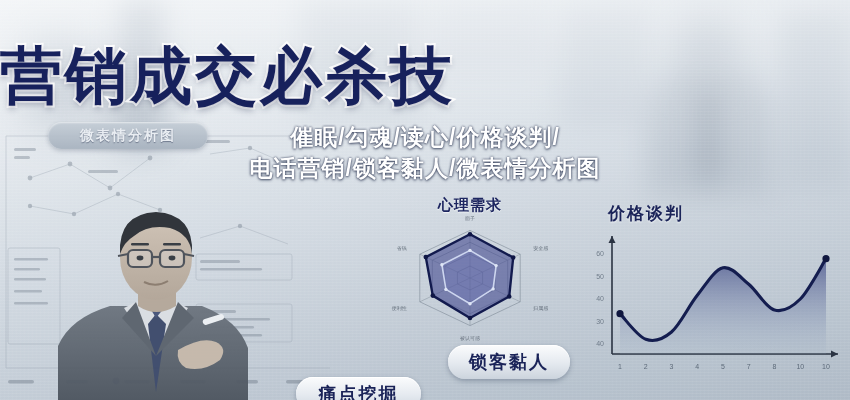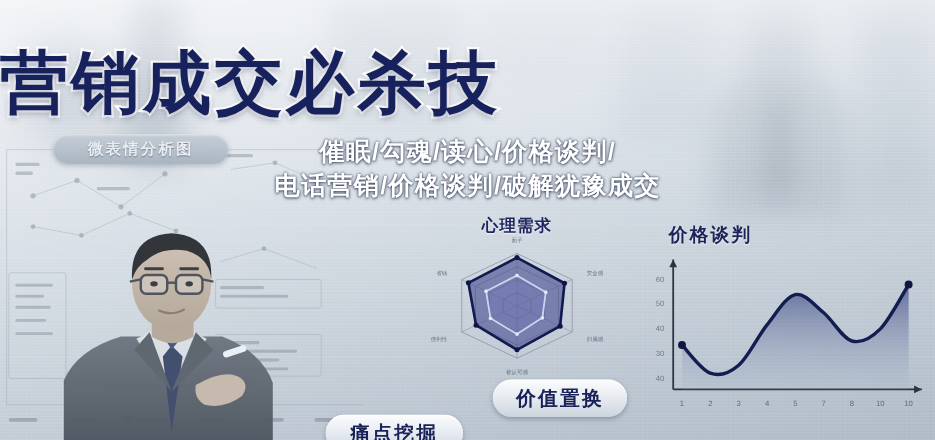--- a/index.html
+++ b/index.html
@@ -216,21 +216,21 @@
       <rect x="150" y="124" width="22" height="6" rx="3" transform="rotate(-18 150 124)" fill="#eef1f4"></rect>
     </g>
   </svg>
 
   <div class="headline">
     <span class="headline-inner">营销成交必杀技</span>
   </div>
 
   <div class="subtitle">
     <div>催眠/勾魂/读心/价格谈判/</div>
-    <div>电话营销/价格谈判/破解犹豫成交</div>
+    <div>电话营销/锁客黏人/微表情分析图</div>
   </div>
 
   <div class="wm-pill">微表情分析图</div>
 
   <div class="radar-wrap">
     <div class="radar-title">心理需求</div>
     <svg class="radar-svg" id="radarSvg" width="240" height="136" viewBox="0 0 240 136">
       <g id="radarGrid" stroke="#7e8996" stroke-width="0.7" fill="none" opacity="0.85">
           <polygon points="120.0,18.4 170.2,42.2 170.2,89.8 120.0,113.6 69.8,89.8 69.8,42.2"></polygon>
           <polygon points="120.0,30.3 157.7,48.2 157.7,83.8 120.0,101.7 82.3,83.8 82.3,48.2"></polygon>
@@ -309,15 +309,15 @@
           <text x="155.0" y="147" class="tick-lab" text-anchor="middle" font-size="8">5</text>
           <text x="180.8" y="147" class="tick-lab" text-anchor="middle" font-size="8">7</text>
           <text x="206.5" y="147" class="tick-lab" text-anchor="middle" font-size="8">8</text>
           <text x="232.3" y="147" class="tick-lab" text-anchor="middle" font-size="8">10</text>
           <text x="258.0" y="147" class="tick-lab" text-anchor="middle" font-size="8">10</text>
         </g>
     </svg>
   </div>
 
   <div class="tag-pill" id="pill-pain">痛点挖掘</div>
-  <div class="tag-pill" id="pill-value">价值置换</div>
+  <div class="tag-pill" id="pill-value">锁客黏人</div>
 
 </div>
 
 </body></html>

